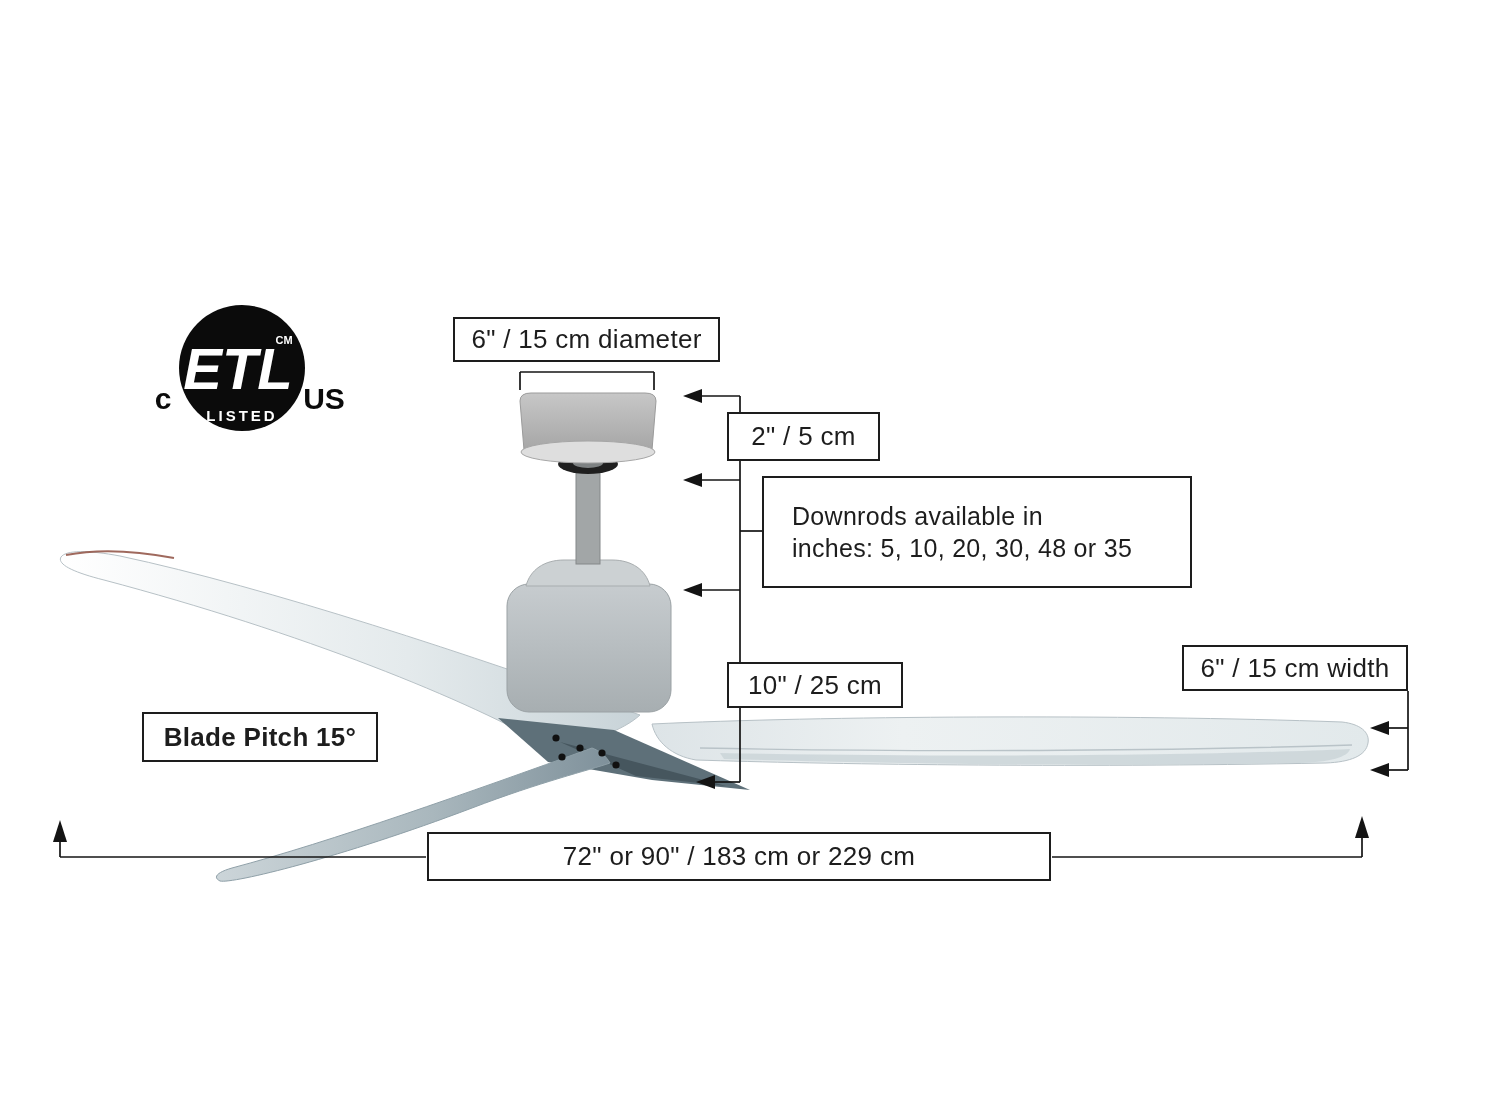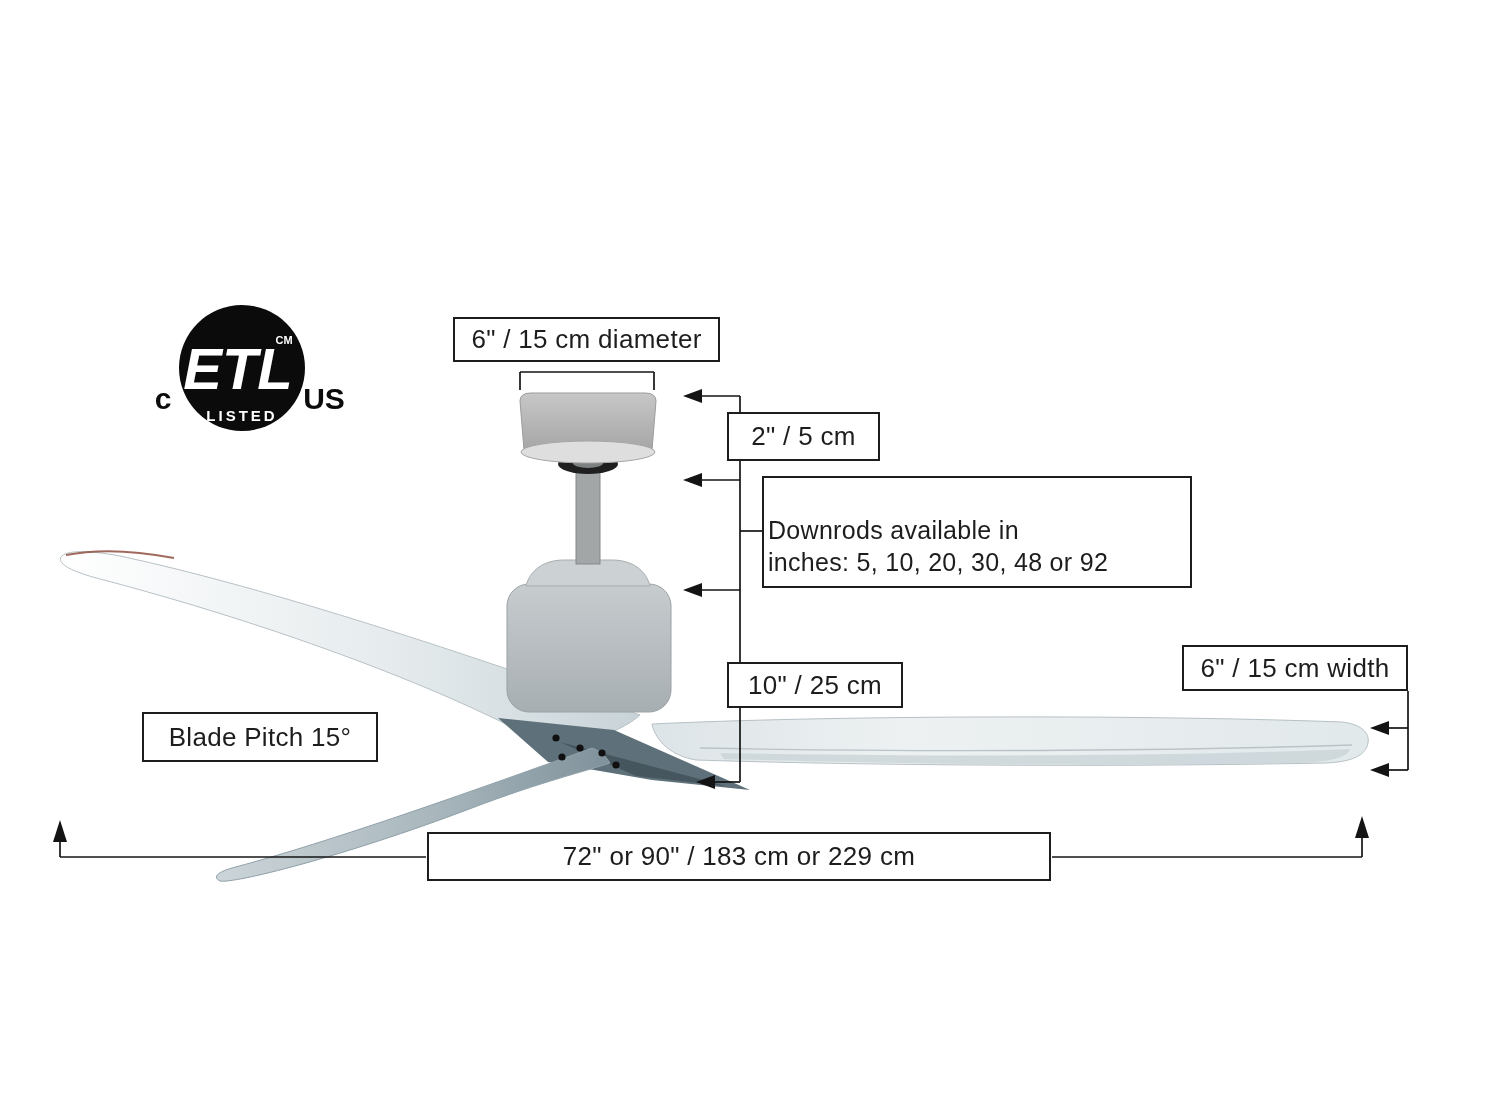--- a/index.html
+++ b/index.html
@@ -22,32 +22,32 @@
     letter-spacing:0.3px;
     display:flex;
     align-items:center;
     justify-content:center;
     z-index:5;
     white-space:nowrap;
   }
   .label-box.multi{
     flex-direction:column;
     align-items:flex-start;
-    justify-content:flex-end;
-    padding:8px 4px;
+    justify-content:center;
+    padding:8px 28px;
     font-size:25px;
     line-height:32px;
     white-space:normal;
   }
   #lbl-canopy-diameter{left:453px;top:317px;width:267px;height:45px;}
   #lbl-canopy-height{left:727px;top:412px;width:153px;height:49px;}
   #lbl-downrods{left:762px;top:476px;width:430px;height:112px;}
   #lbl-motor-height{left:727px;top:662px;width:176px;height:46px;}
   #lbl-blade-width{left:1182px;top:645px;width:226px;height:46px;}
-  #lbl-blade-pitch{left:142px;top:712px;width:236px;height:50px;}
+  #lbl-blade-pitch{left:142px;top:712px;width:236px;height:50px;font-weight:bold;}
   #lbl-fan-span{left:427px;top:832px;width:624px;height:49px;}
   svg text{font-family:"Liberation Sans", sans-serif;}
 </style>
 </head>
 <body>
 
 <div class="canvas">
 
   <svg class="diagram-svg" viewBox="0 0 1500 1111" xmlns="http://www.w3.org/2000/svg">
     <defs>
@@ -167,21 +167,21 @@
   <div class="label-box" id="lbl-canopy-diameter">
     <span>6" / 15 cm diameter</span>
   </div>
 
   <div class="label-box" id="lbl-canopy-height">
     <span>2" / 5 cm</span>
   </div>
 
   <div class="label-box multi" id="lbl-downrods">
     <span>Downrods available in</span>
-    <span>inches: 5, 10, 20, 30, 48 or 92</span>
+    <span>inches: 5, 10, 20, 30, 48 or 35</span>
   </div>
 
   <div class="label-box" id="lbl-motor-height">
     <span>10" / 25 cm</span>
   </div>
 
   <div class="label-box" id="lbl-blade-width">
     <span>6" / 15 cm width</span>
   </div>
 

